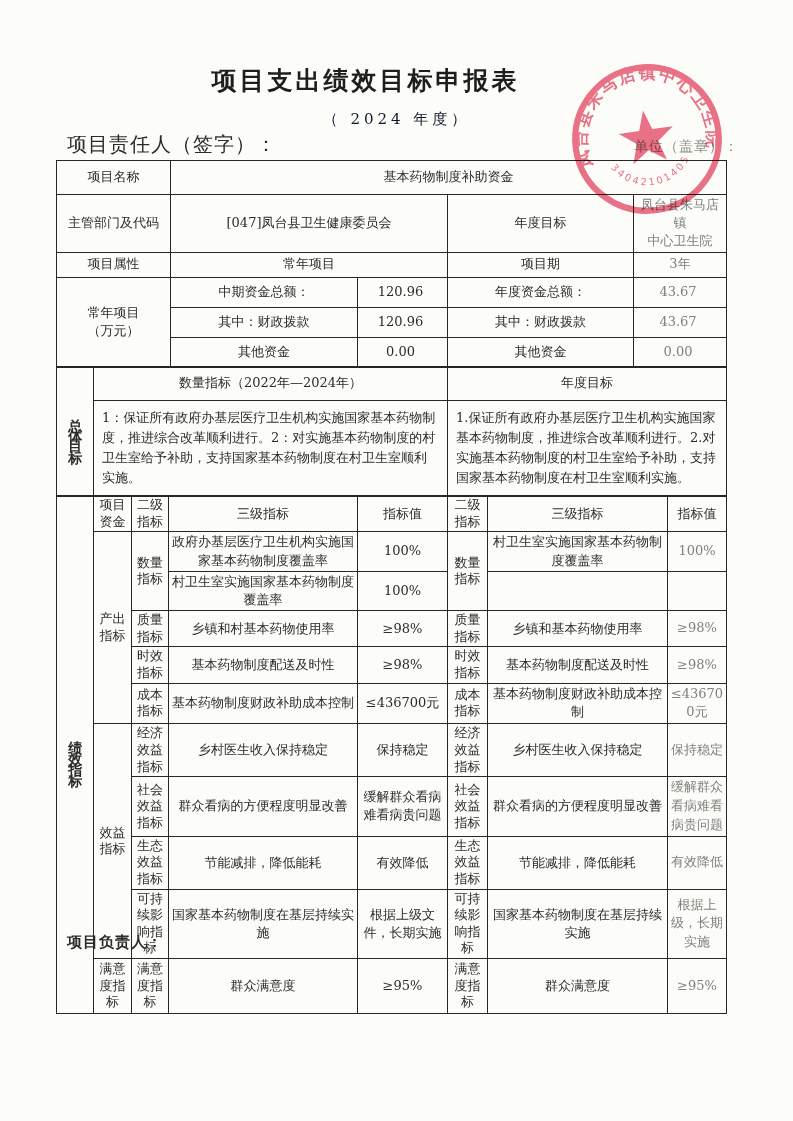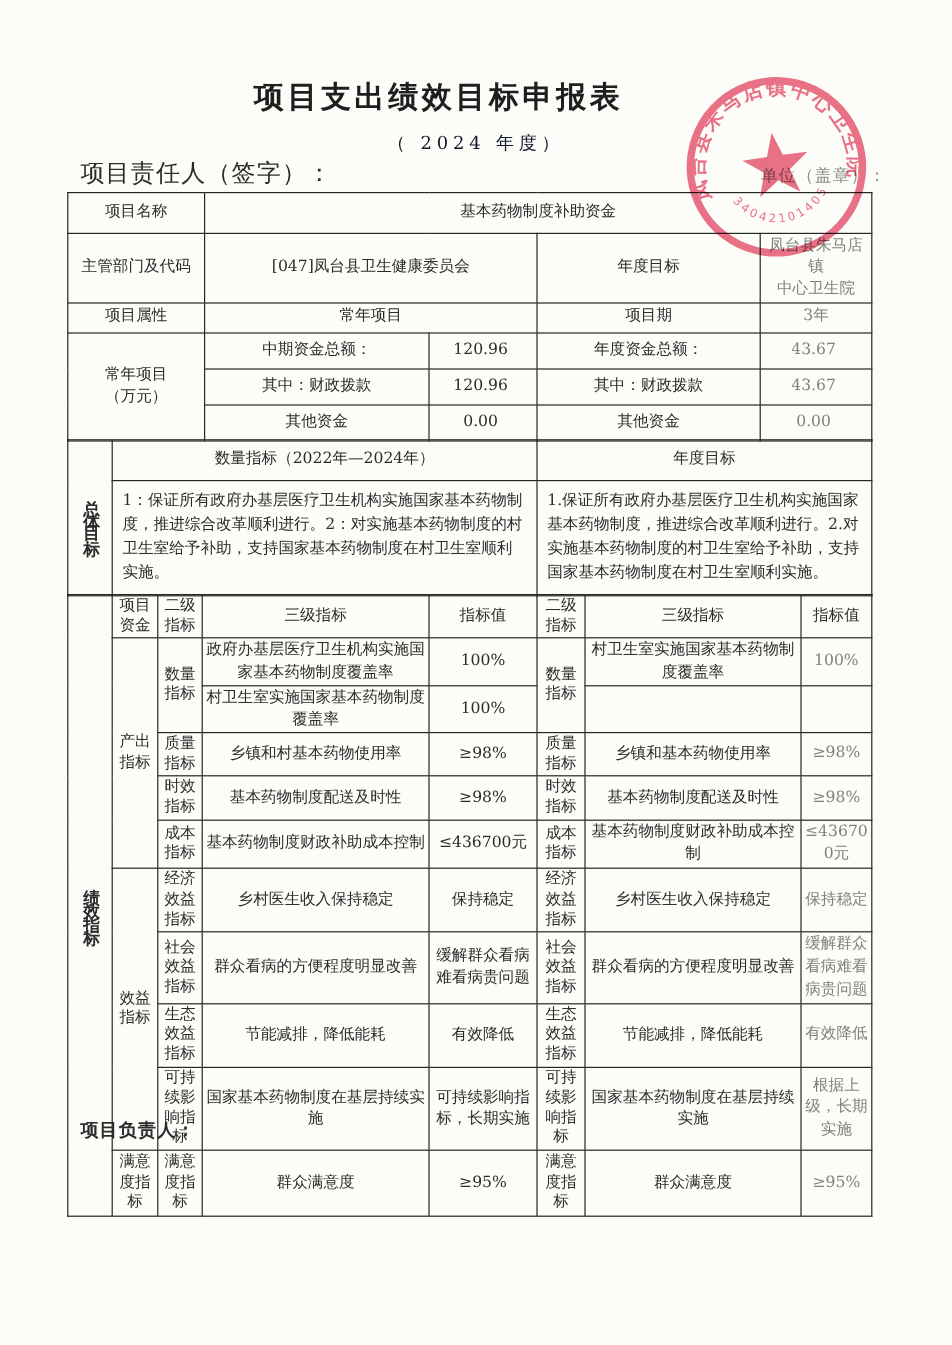--- a/index.html
+++ b/index.html
@@ -230,21 +230,21 @@
       <td class="l2cell">生态效益指标</td>
       <td>节能减排，降低能耗</td>
       <td>有效降低</td>
       <td class="l2cell">生态效益指标</td>
       <td>节能减排，降低能耗</td>
       <td class="faded rval">有效降低</td>
     </tr>
     <tr style="height:60px">
       <td class="l2cell">可持续影响指标</td>
       <td>国家基本药物制度在基层持续实施</td>
-      <td>可持续影响指标，长期实施</td>
+      <td>根据上级文件，长期实施</td>
       <td class="l2cell">可持续影响指标</td>
       <td>国家基本药物制度在基层持续实施</td>
       <td class="faded rval">根据上级，长期实施</td>
     </tr>
     <tr style="height:55px">
       <td class="l2cell">满意度指标</td>
       <td class="l2cell">满意度指标</td>
       <td>群众满意度</td>
       <td>≥95%</td>
       <td class="l2cell">满意度指标</td>

